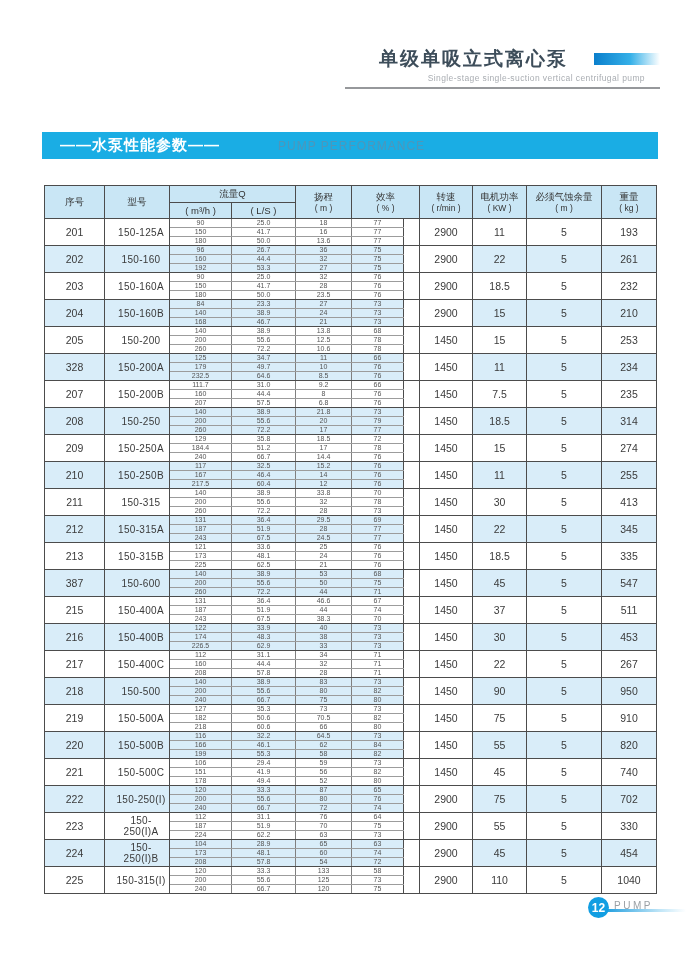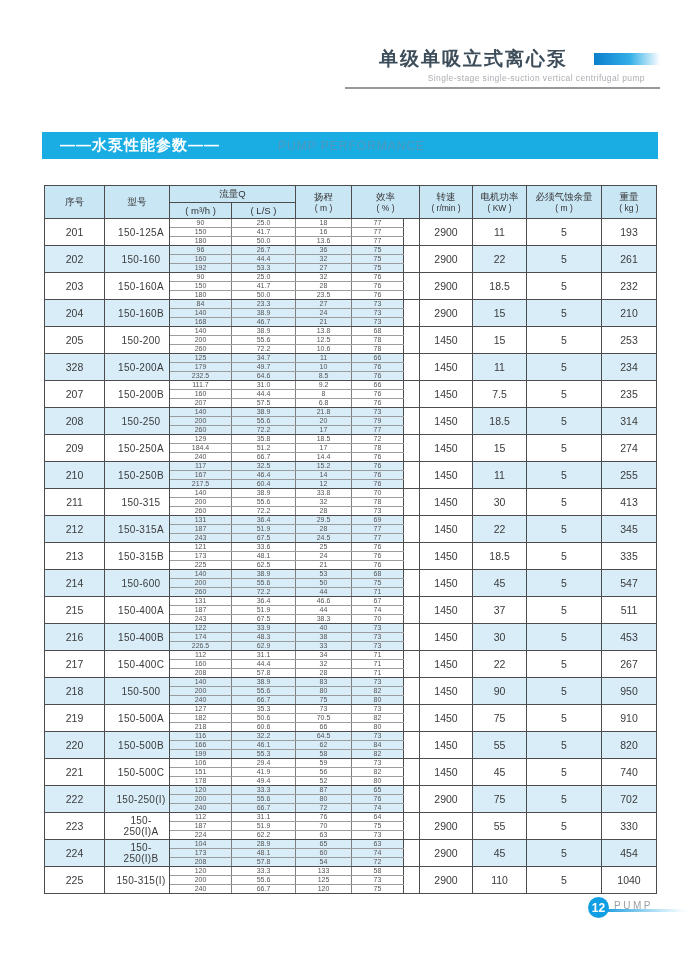--- a/index.html
+++ b/index.html
@@ -458,21 +458,21 @@
           <td class="c-sp"></td>
         </tr>
         <tr>
           <td class="d c-f1 subend">225</td>
           <td class="d c-f2 subend">62.5</td>
           <td class="d c-h subend">21</td>
           <td class="d c-e subend">76</td>
           <td class="c-sp subend"></td>
         </tr>
         <tr>
-          <td class="big c-no alt" rowspan="3">214</td>
+          <td class="big c-no alt" rowspan="3">387</td>
           <td class="big c-model alt" rowspan="3">150-600</td>
           <td class="d c-f1 sep alt">140</td>
           <td class="d c-f2 sep alt">38.9</td>
           <td class="d c-h sep alt">53</td>
           <td class="d c-e sep alt">68</td>
           <td class="c-sp"></td>
           <td class="big c-speed" rowspan="3">1450</td>
           <td class="big c-power alt" rowspan="3">45</td>
           <td class="big c-npsh alt" rowspan="3">5</td>
           <td class="big c-w alt" rowspan="3">547</td>

